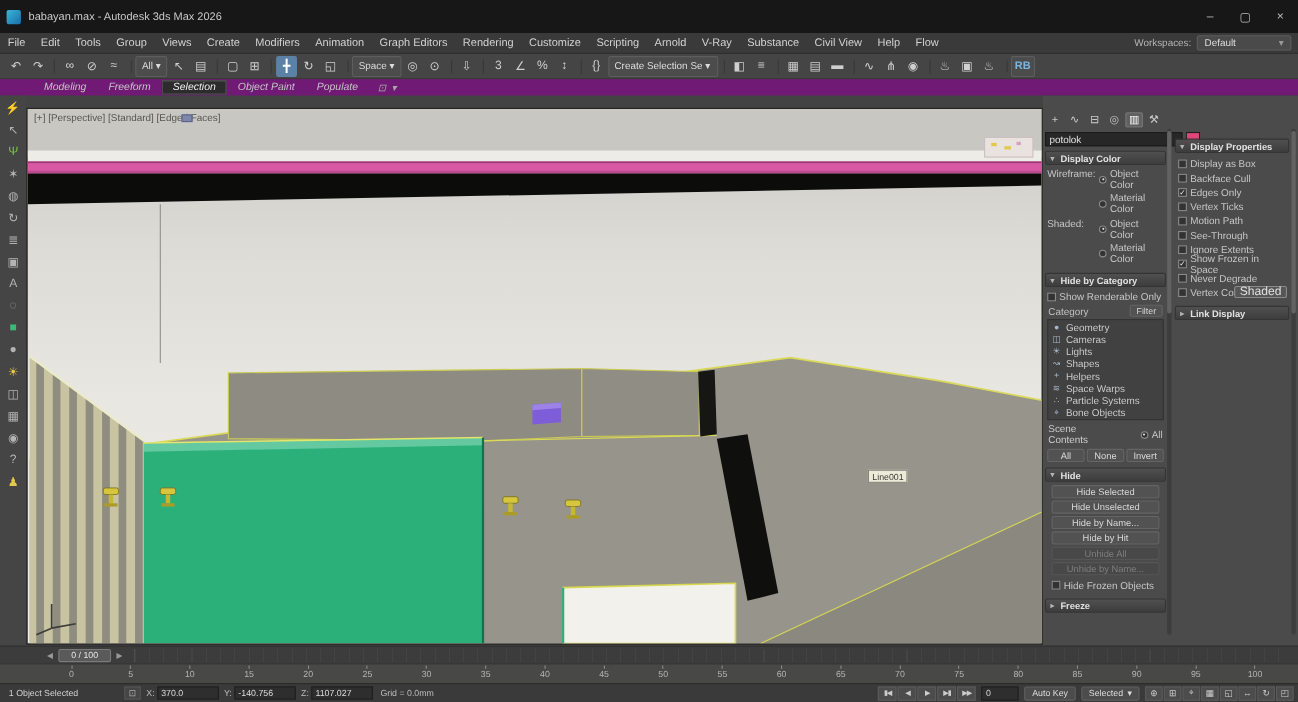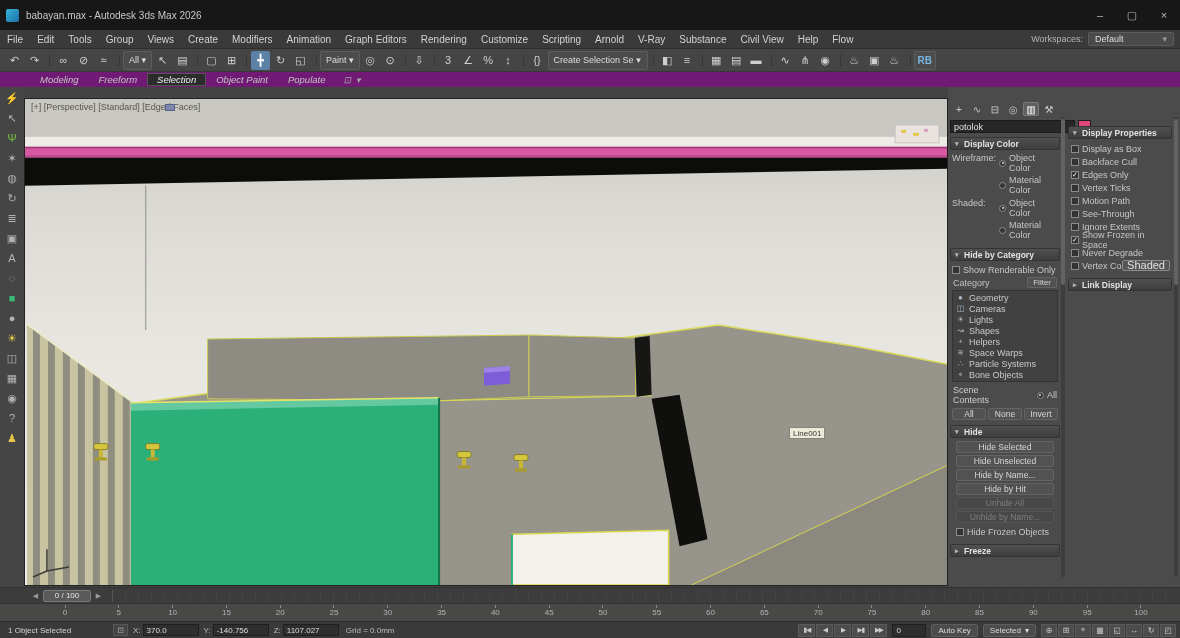--- a/index.html
+++ b/index.html
@@ -99,21 +99,21 @@
   .btn { height:12px; background:#525252; border:1px solid #646464; border-radius:2px; color:#d8d8d8; font-size:8.5px; display:flex; align-items:center; justify-content:center; }
   .btnrow .btn { flex:1; }
   .btn.disabled { color:#7e7e7e; background:#484848; border-color:#555; }
   .hide-btns { display:flex; flex-direction:column; gap:2px; padding:0 4px; margin-bottom:3px; }
 
   .dp-list { padding:1px 1px 0; }
   .dp-shaded { display:flex; justify-content:flex-end; margin-top:-13px; margin-bottom:2px; position:relative; }
   .shaded-btn { height:11px; line-height:9px; padding:0 4px; background:#565656; border:1px solid #8a8a8a; border-radius:2px; color:#e0e0e0; font-size:11px; }
 
   
-  .trackbar { position:absolute; left:0; top:587px; right:0; height:16px; background:#3c3c3c; border-top:1px solid #313131; display:flex; align-items:center; gap:2px; padding-left:30px; }
+  .trackbar { position:absolute; left:0; top:587px; right:0; height:16px; background:#3c3c3c; border-top:1px solid #313131; display:flex; align-items:center; gap:2px; padding-left:40px; }
   .tb-arrow { width:11px; text-align:center; font-size:7px; color:#9a9a9a; }
   .tb-handle { min-width:48px; height:12px; background:#5a5a5a; border:1px solid #7a7a7a; border-radius:2px; color:#e8e8e8; font-size:8px; display:flex; align-items:center; justify-content:center; padding:0 4px; }
   .tb-track { flex:1; height:12px; margin:0 10px 0 6px; background:repeating-linear-gradient(90deg,#3c3c3c 0 12px,#444 12px 13px); border-left:1px solid #555; }
 
   
   .ruler { position:absolute; left:0; top:603px; right:0; height:18px; background:#484846; border-top:1px solid #333; }
   .ruler-ticks { position:absolute; left:56px; right:30px; top:1px; bottom:0; display:flex; justify-content:space-between; }
   .tick { width:18px; display:flex; flex-direction:column; align-items:center; font-size:8px; color:#b4b4b4; }
   .tick i { display:block; width:1px; height:3px; background:#8a8a8a; }
 
@@ -201,21 +201,21 @@
       <span class="tbtn sep">▢</span>
 
       <span class="tbtn">⊞</span>
 
       <span class="tbtn active sep">╋</span>
 
       <span class="tbtn">↻</span>
 
       <span class="tbtn">◱</span>
 
-      <span class="tbtn dd sep">Paint ▾</span>
+      <span class="tbtn dd sep">Space ▾</span>
 
       <span class="tbtn">◎</span>
 
       <span class="tbtn">⊙</span>
 
       <span class="tbtn sep">⇩</span>
 
       <span class="tbtn sep">3</span>
 
       <span class="tbtn">∠</span>

